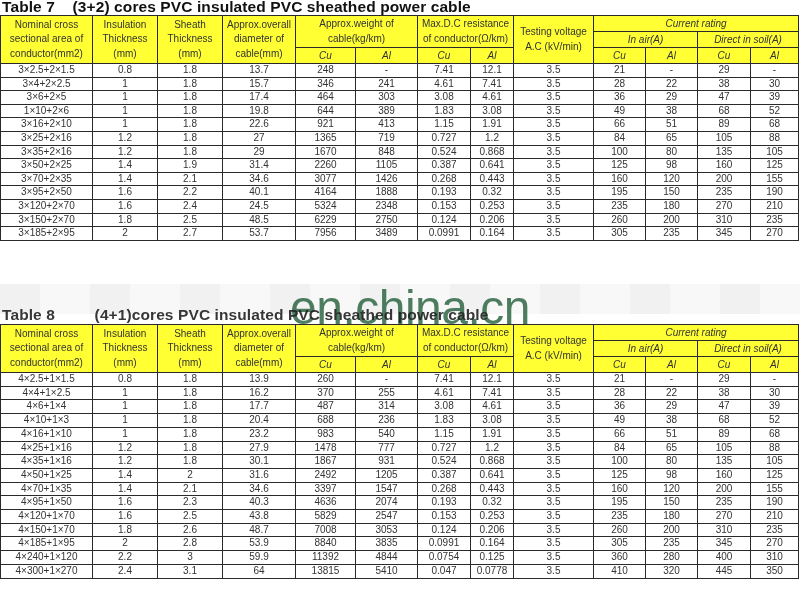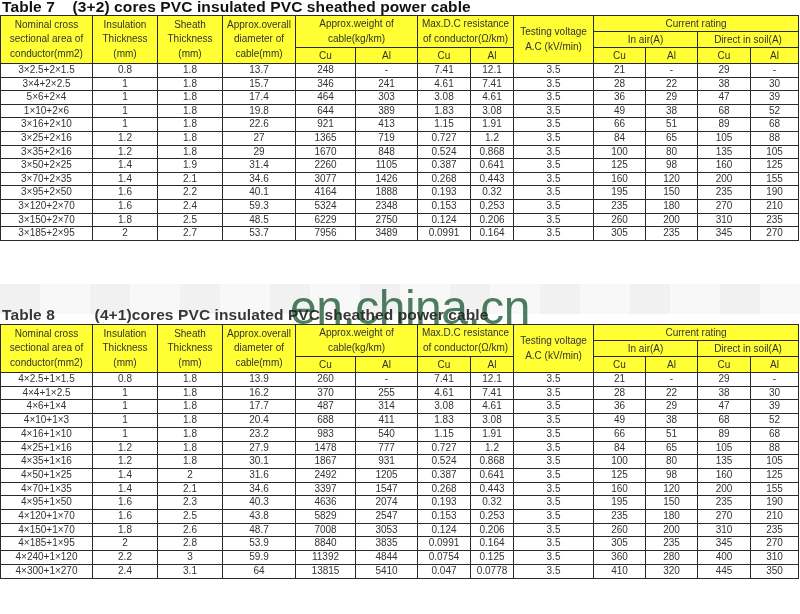--- a/index.html
+++ b/index.html
@@ -9,21 +9,21 @@
   #t8-title { top:306px; color:#222; opacity:0.9; }
   table { position:absolute; left:0; border-collapse:collapse; table-layout:fixed; width:798px; }
   #table7 { top:15px; }
   #table8 { top:324px; }
   td, th { border:1.5px solid #2a2a2a; padding:0; text-align:center; font-weight:normal; overflow:hidden; white-space:nowrap; }
   th { background:#ffff33; font-size:10px; line-height:15px; color:#333; }
   th.multi { white-space:normal; line-height:14.5px; }
   td { font-size:10px; color:#333; }
   #table7 td { height:12.6px; line-height:12.6px; }
   #table8 td { height:12.7px; line-height:12.7px; }
-  th.sub { height:15px; }
+  th.sub { height:15px;font-style:italic; }
   .watermark { position:absolute; left:290px; top:280px; font-size:48px; color:#14532d; opacity:0.75; letter-spacing:-0.5px; font-family:"Liberation Sans", sans-serif; }
   .watermark-band { position:absolute; left:0; top:284px; width:800px; height:30px; background:repeating-linear-gradient(90deg, #e6e6e6 0 40px, #f2f2f2 40px 90px); opacity:0.55; }
 </style>
 </head>
 <body>
 
 <div id="t7-title" class="title">Table 7    (3+2) cores PVC insulated PVC sheathed power cable</div>
 
 <table id="table7">
   <colgroup>
@@ -92,21 +92,21 @@
         <td>241</td>
         <td>4.61</td>
         <td>7.41</td>
         <td>3.5</td>
         <td>28</td>
         <td>22</td>
         <td>38</td>
         <td>30</td>
       </tr>
       <tr>
-        <td>5×6+2×4</td>
+        <td>3×6+2×5</td>
         <td>1</td>
         <td>1.8</td>
         <td>17.4</td>
         <td>464</td>
         <td>303</td>
         <td>3.08</td>
         <td>4.61</td>
         <td>3.5</td>
         <td>36</td>
         <td>29</td>
@@ -215,21 +215,21 @@
         <td>3.5</td>
         <td>195</td>
         <td>150</td>
         <td>235</td>
         <td>190</td>
       </tr>
       <tr>
         <td>3×120+2×70</td>
         <td>1.6</td>
         <td>2.4</td>
-        <td>59.3</td>
+        <td>24.5</td>
         <td>5324</td>
         <td>2348</td>
         <td>0.153</td>
         <td>0.253</td>
         <td>3.5</td>
         <td>235</td>
         <td>180</td>
         <td>270</td>
         <td>210</td>
       </tr>
@@ -358,21 +358,21 @@
         <td>29</td>
         <td>47</td>
         <td>39</td>
       </tr>
       <tr>
         <td>4×10+1×3</td>
         <td>1</td>
         <td>1.8</td>
         <td>20.4</td>
         <td>688</td>
-        <td>411</td>
+        <td>236</td>
         <td>1.83</td>
         <td>3.08</td>
         <td>3.5</td>
         <td>49</td>
         <td>38</td>
         <td>68</td>
         <td>52</td>
       </tr>
       <tr>
         <td>4×16+1×10</td>

